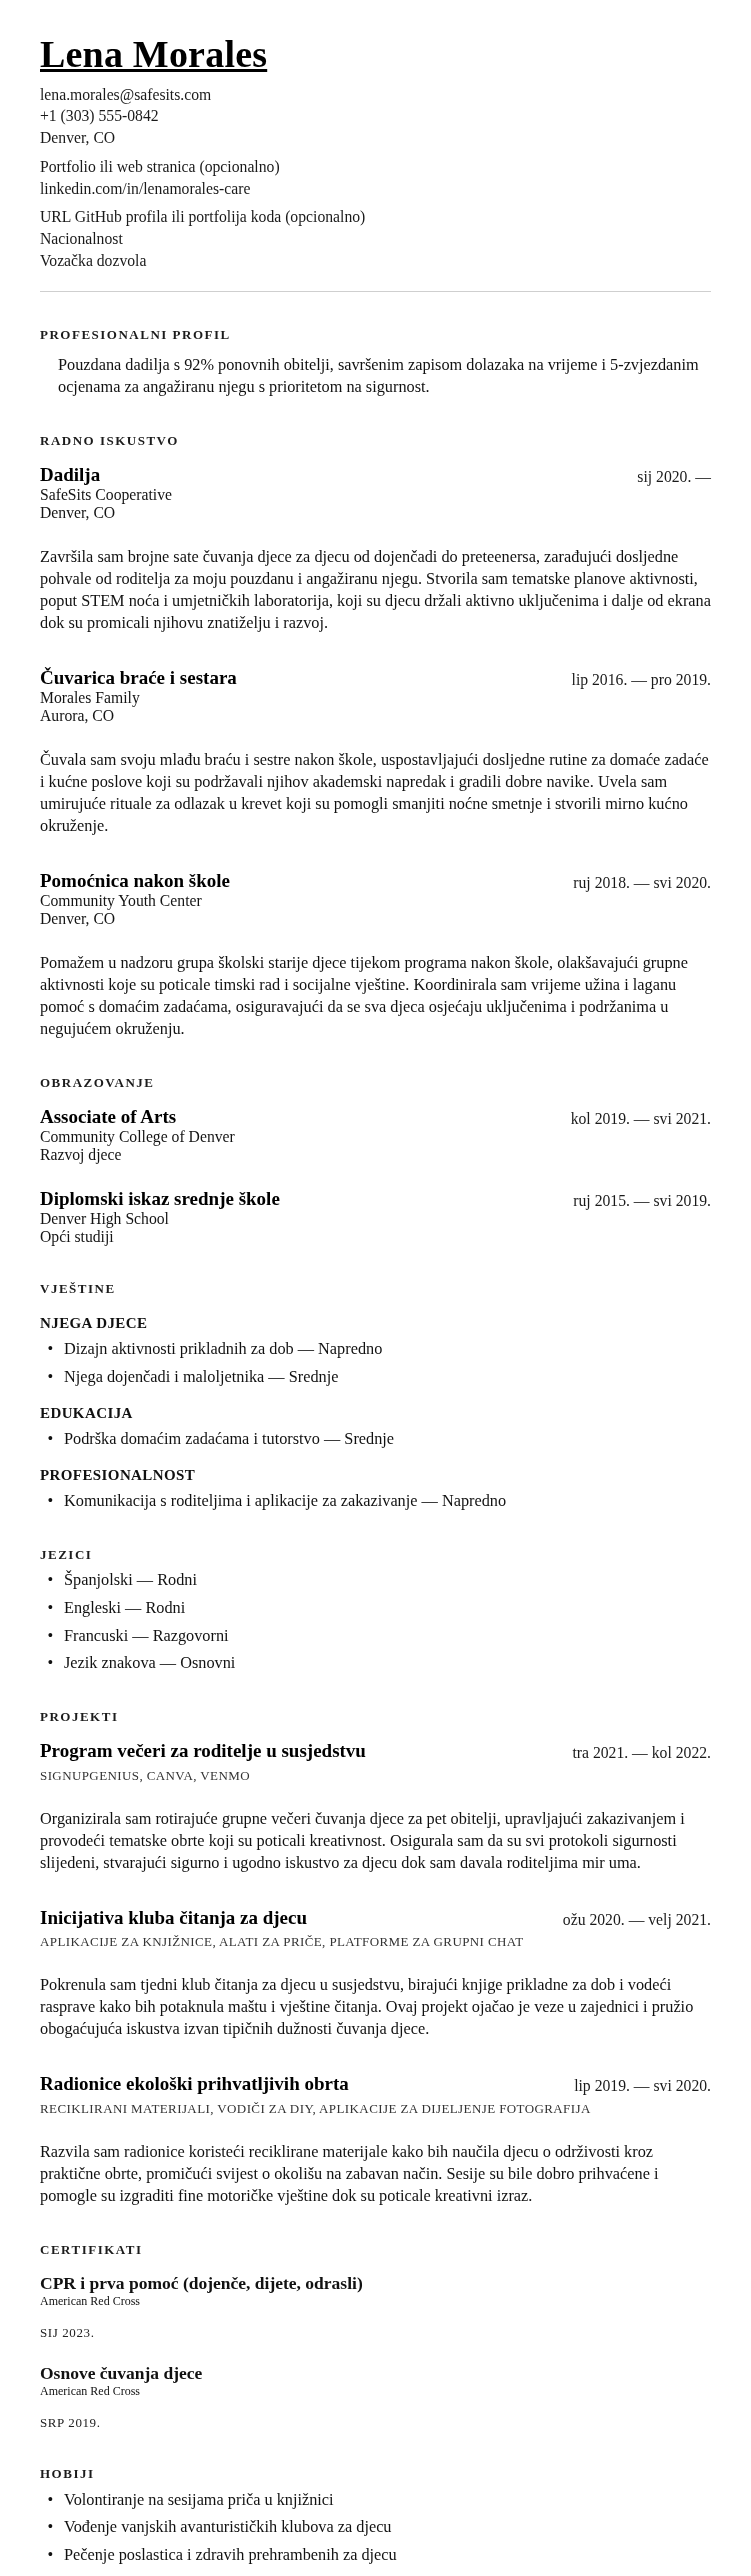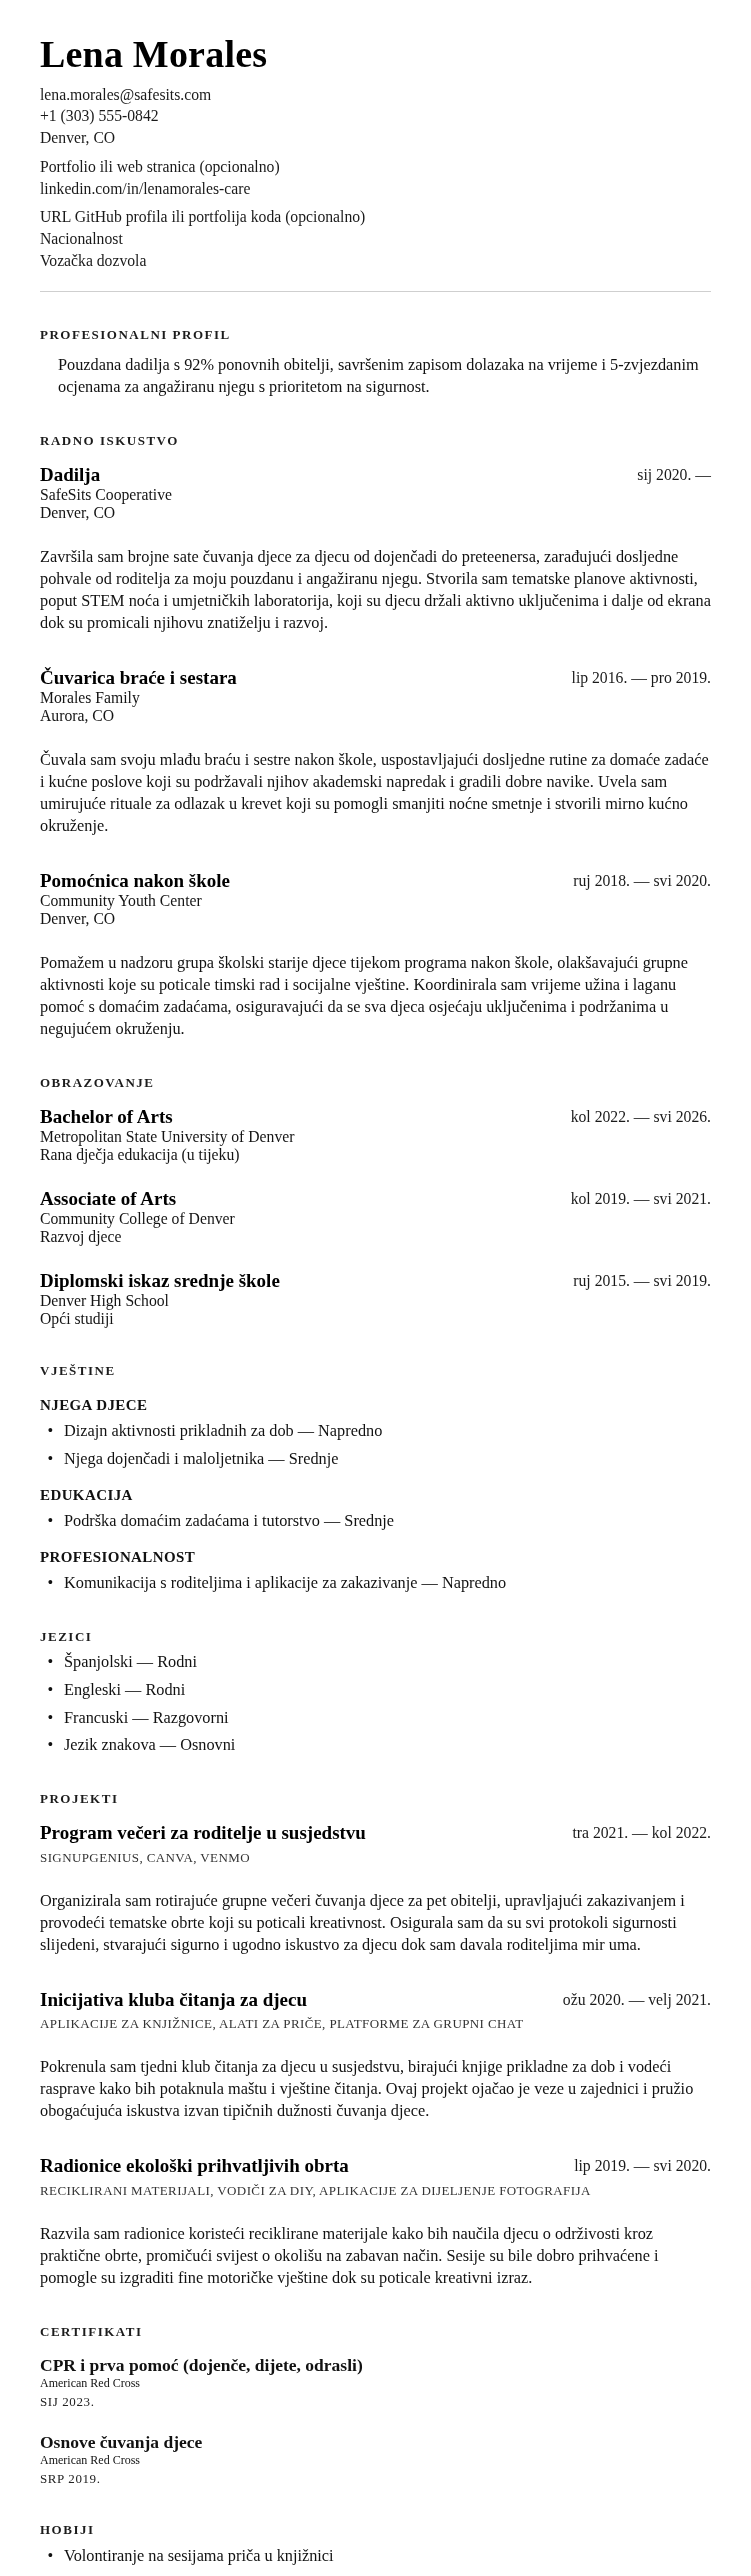--- a/index.html
+++ b/index.html
@@ -6,51 +6,51 @@
   html,body { background:#ffffff; }
   body {
     width:751px;
     font-family:"Liberation Serif","DejaVu Serif",serif;
     color:#111111;
     -webkit-font-smoothing:antialiased;
   }
   .page { width:751px; min-height:2576px; padding:34px 40px 25px; background:#ffffff; }
 
   
-  .name { font-size:38px; line-height:1.08; font-weight:700; color:#000; letter-spacing:0.2px; }
+  .name { font-size:38px; line-height:1.08; font-weight:700; color:#000; letter-spacing:0.2px;text-decoration:underline; }
   .tagline { font-size:17.5px; margin-top:8.8px; color:#141414; }
   .contact-row { display:flex; flex-wrap:wrap; column-gap:29px; row-gap:3.8px; font-size:15.7px; margin-top:10.6px; color:#1a1a1a;flex-direction:column; }
   .contact-item { white-space:nowrap; }
   .rule { border:0; border-top:1.3px solid #cfcfcf; margin-top:21px; }
 
   
   .sec { margin-top:35px; }
   .sec-h { font-size:13px; font-weight:700; letter-spacing:1.5px; color:#1c1c1c; }
   .para { font-size:16.3px; line-height:1.35; margin-top:11.3px;margin-left:18px; }
 
-  .item-head { display:flex; justify-content:space-between; align-items:center; gap:15px; }
+  .item-head { display:flex; justify-content:space-between; align-items:flex-end; gap:15px; }
   .item-title { font-size:19px; font-weight:700; color:#000; }
   .item-dates { font-size:15.7px; color:#1a1a1a; white-space:nowrap; }
   .item-sub { font-size:15.7px; margin-top:0; color:#141414; }
   .item-desc { font-size:16.3px; line-height:1.35; margin-top:24px; }
 
   .job, .proj { margin-top:15px; margin-bottom:33px; }
   .edu-item { margin-top:15px; margin-bottom:24px; }
 
   .skill-group-h { font-size:15px; font-weight:700; letter-spacing:0.4px; margin-top:17.5px; color:#111; }
   .bullets { list-style:none; margin-top:6.3px; }
   .bullets li { position:relative; font-size:16.3px; line-height:1.32; padding-left:24px; margin-top:6.3px; }
   .bullets li::before { content:"\2022"; position:absolute; left:7.5px; top:0; color:#111; }
 
   .tools { font-size:13px; letter-spacing:0.4px; color:#333; margin-top:5.6px; }
 
   .cert { margin-top:15px; margin-bottom:22.5px; }
   .cert-title { font-size:17.5px; font-weight:700; }
   .cert-issuer { font-size:12px; margin-top:0; }
-  .cert-date { font-size:13px; letter-spacing:0.6px; margin-top:3px; color:#222; }
+  .cert-date { font-size:13px; letter-spacing:0.6px; margin-top:16px; color:#222; }
 </style>
 </head>
 <body>
 
 <div class="page">
 
   <header>
     <h1 class="name">Lena Morales</h1>
 
     <div class="contact-row">
@@ -106,28 +106,20 @@
       </div>
       <div class="item-sub">Community Youth Center</div>
       <div class="item-sub">Denver, CO</div>
       <p class="item-desc">Pomažem u nadzoru grupa školski starije djece tijekom programa nakon škole, olakšavajući grupne aktivnosti koje su poticale timski rad i socijalne vještine. Koordinirala sam vrijeme užina i laganu pomoć s domaćim zadaćama, osiguravajući da se sva djeca osjećaju uključenima i podržanima u negujućem okruženju.</p>
     </div>
   </section>
 
   <section class="sec">
     <h2 class="sec-h">OBRAZOVANJE</h2>
 
-    <div class="edu-item">
-      <div class="item-head">
-        <span class="item-title">Bachelor of Arts</span>
-        <span class="item-dates">kol 2022. — svi 2026.</span>
-      </div>
-      <div class="item-sub">Metropolitan State University of Denver</div>
-      <div class="item-sub">Rana dječja edukacija (u tijeku)</div>
-    </div>
 
     <div class="edu-item">
       <div class="item-head">
         <span class="item-title">Associate of Arts</span>
         <span class="item-dates">kol 2019. — svi 2021.</span>
       </div>
       <div class="item-sub">Community College of Denver</div>
       <div class="item-sub">Razvoj djece</div>
     </div>
 

